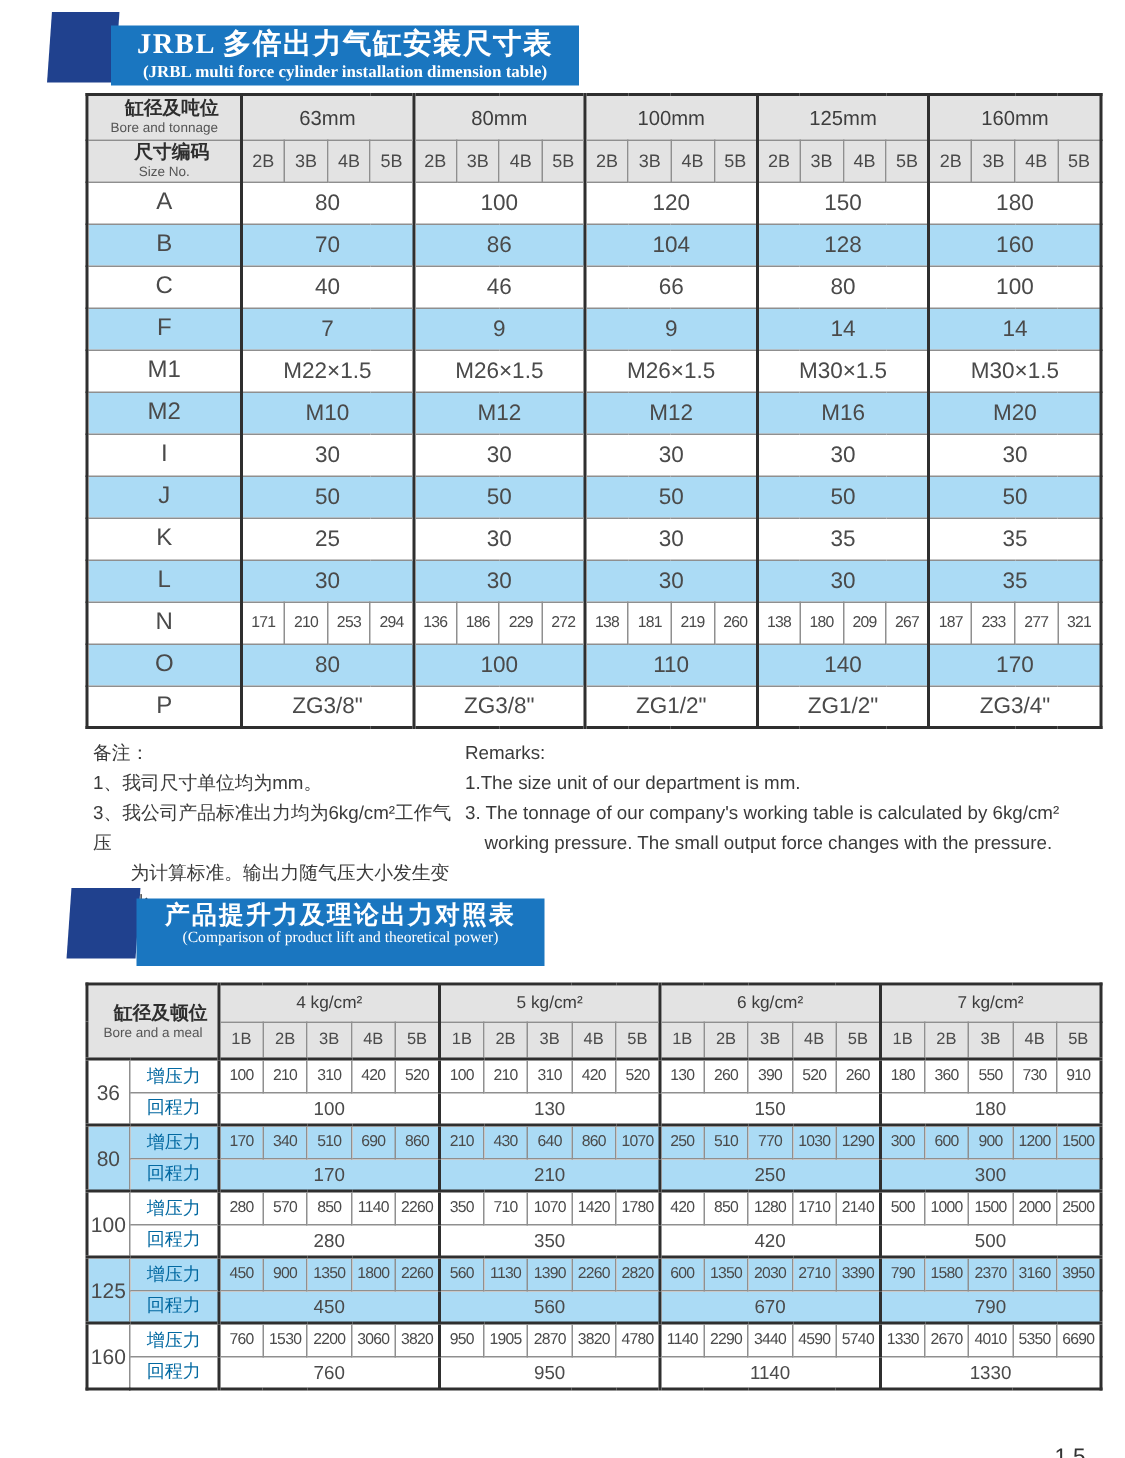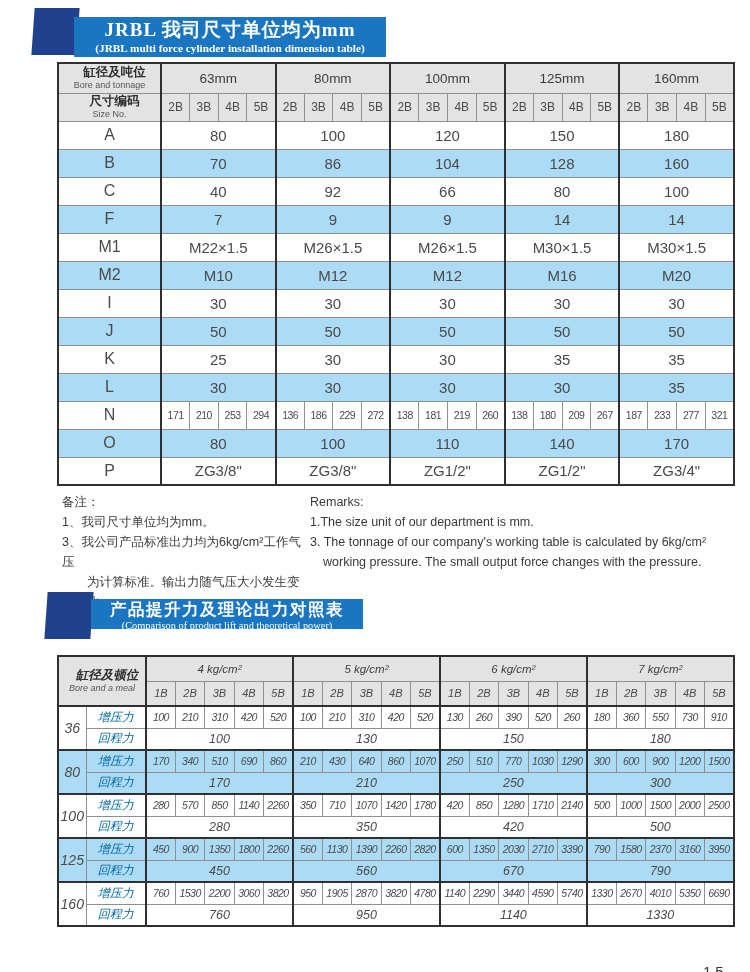--- a/index.html
+++ b/index.html
@@ -8,21 +8,21 @@
     position:relative; background:#ffffff; overflow:hidden;
     font-family:"Liberation Sans", sans-serif;
   }
   
   .navy-sq { position:absolute; background:#20418e; transform:skewX(-4deg); }
   .navy1 { left:33px; top:8px;   width:45px; height:47px; }
   .navy2 { left:46px; top:592px; width:46px; height:47px; }
   .bar { position:absolute; background:#1a76c0; color:#fff; text-align:center;
          font-family:"Liberation Serif", serif; }
   .bar1 { left:74px; top:17px;  width:312px; height:40px; padding-top:2px; }
-  .bar2 { left:91px; top:599px; width:272px; height:30px; padding-top:1px; }
+  .bar2 { left:91px; top:599px; width:272px; height:45px; padding-top:1px; }
   .bar-zh1 { font-size:19px; font-weight:bold; line-height:22px; letter-spacing:1px; white-space:nowrap; }
   .bar-en1 { font-size:11.3px; font-weight:bold; line-height:14px; white-space:nowrap; }
   .bar-zh2 { font-size:16.5px; font-weight:bold; line-height:19px; letter-spacing:1.5px; white-space:nowrap; }
   .bar-en2 { font-size:10.4px; font-weight:normal; line-height:13px; white-space:nowrap; }
   
   table { position:absolute; border-collapse:collapse; table-layout:fixed;
           border:2px solid #2f2f2f; }
   #t1 { left:57px; top:62px;  width:676px; }
   #t2 { left:57px; top:655px; width:676px; }
   td,th { border:1px solid #8f8f8f; text-align:center; vertical-align:middle;
@@ -35,21 +35,21 @@
   #t1 tr { height:28px; }
   #t1 tr.hr1 { height:30px; }
   .h-zh { font-size:12.5px; font-weight:bold; color:#2e2e2e; line-height:15px;margin-left:10px; }
   .h-en { font-size:9px; color:#555; line-height:11px; }
   #t1 th.bore { font-size:13.5px; color:#3d3d3d; }
   th.code { font-size:12px; color:#4a4a4a; }
   #t1 td.rowlabel { font-size:16px; }
   #t1 td.merged { font-size:15px; }
   #t1 td.small { font-size:10.5px; letter-spacing:-0.5px;text-align:center; }
   
-  #t2 tr { height:22px;font-style:italic; }
+  #t2 tr { height:22px; }
   #t2 tr.hd { height:25px; }
   #t2 th.press { font-size:11.5px; color:#3d3d3d; }
   #t2 th.code { font-size:11px;margin-left:24px; }
   #t2 td.bore { font-size:14px; }
   #t2 td.rlabel { font-size:12px; color:#0369a1; }
   #t2 td.v { font-size:10.5px; letter-spacing:-0.5px; }
   #t2 td.rv { font-size:12.5px; }
   
   .notes-zh { position:absolute; left:62px;  top:492px; width:245px;
               font-size:12.5px; line-height:20px; color:#3a3a3a; }
@@ -61,21 +61,21 @@
   .pageno { position:absolute; left:703px; top:963px; font-size:15px;
             color:#333; letter-spacing:4px; }
 </style>
 </head>
 <body>
 
 <div>
 
   <div class="navy-sq navy1"></div>
   <div class="bar bar1">
-    <div class="bar-zh1">JRBL 我司尺寸单位均为mm</div>
+    <div class="bar-zh1">JRBL 多倍出力气缸安装尺寸表</div>
     <div class="bar-en1">(JRBL multi force cylinder installation dimension table)</div>
   </div>
 
   <table id="t1">
     <colgroup>
       <col style="width:103px">
       <col span="20" style="width:28.65px">
     </colgroup>
     <tbody id="t1-body">
         <tr class="hr1">
@@ -127,21 +127,21 @@
           <td class="rowlabel">B</td>
           <td class="merged gl" colspan="4">70</td>
           <td class="merged gl" colspan="4">86</td>
           <td class="merged gl" colspan="4">104</td>
           <td class="merged gl" colspan="4">128</td>
           <td class="merged gl" colspan="4">160</td>
         </tr>
         <tr>
           <td class="rowlabel">C</td>
           <td class="merged gl" colspan="4">40</td>
-          <td class="merged gl" colspan="4">92</td>
+          <td class="merged gl" colspan="4">46</td>
           <td class="merged gl" colspan="4">66</td>
           <td class="merged gl" colspan="4">80</td>
           <td class="merged gl" colspan="4">100</td>
         </tr>
         <tr class="blue">
           <td class="rowlabel">F</td>
           <td class="merged gl" colspan="4">7</td>
           <td class="merged gl" colspan="4">9</td>
           <td class="merged gl" colspan="4">9</td>
           <td class="merged gl" colspan="4">14</td>

